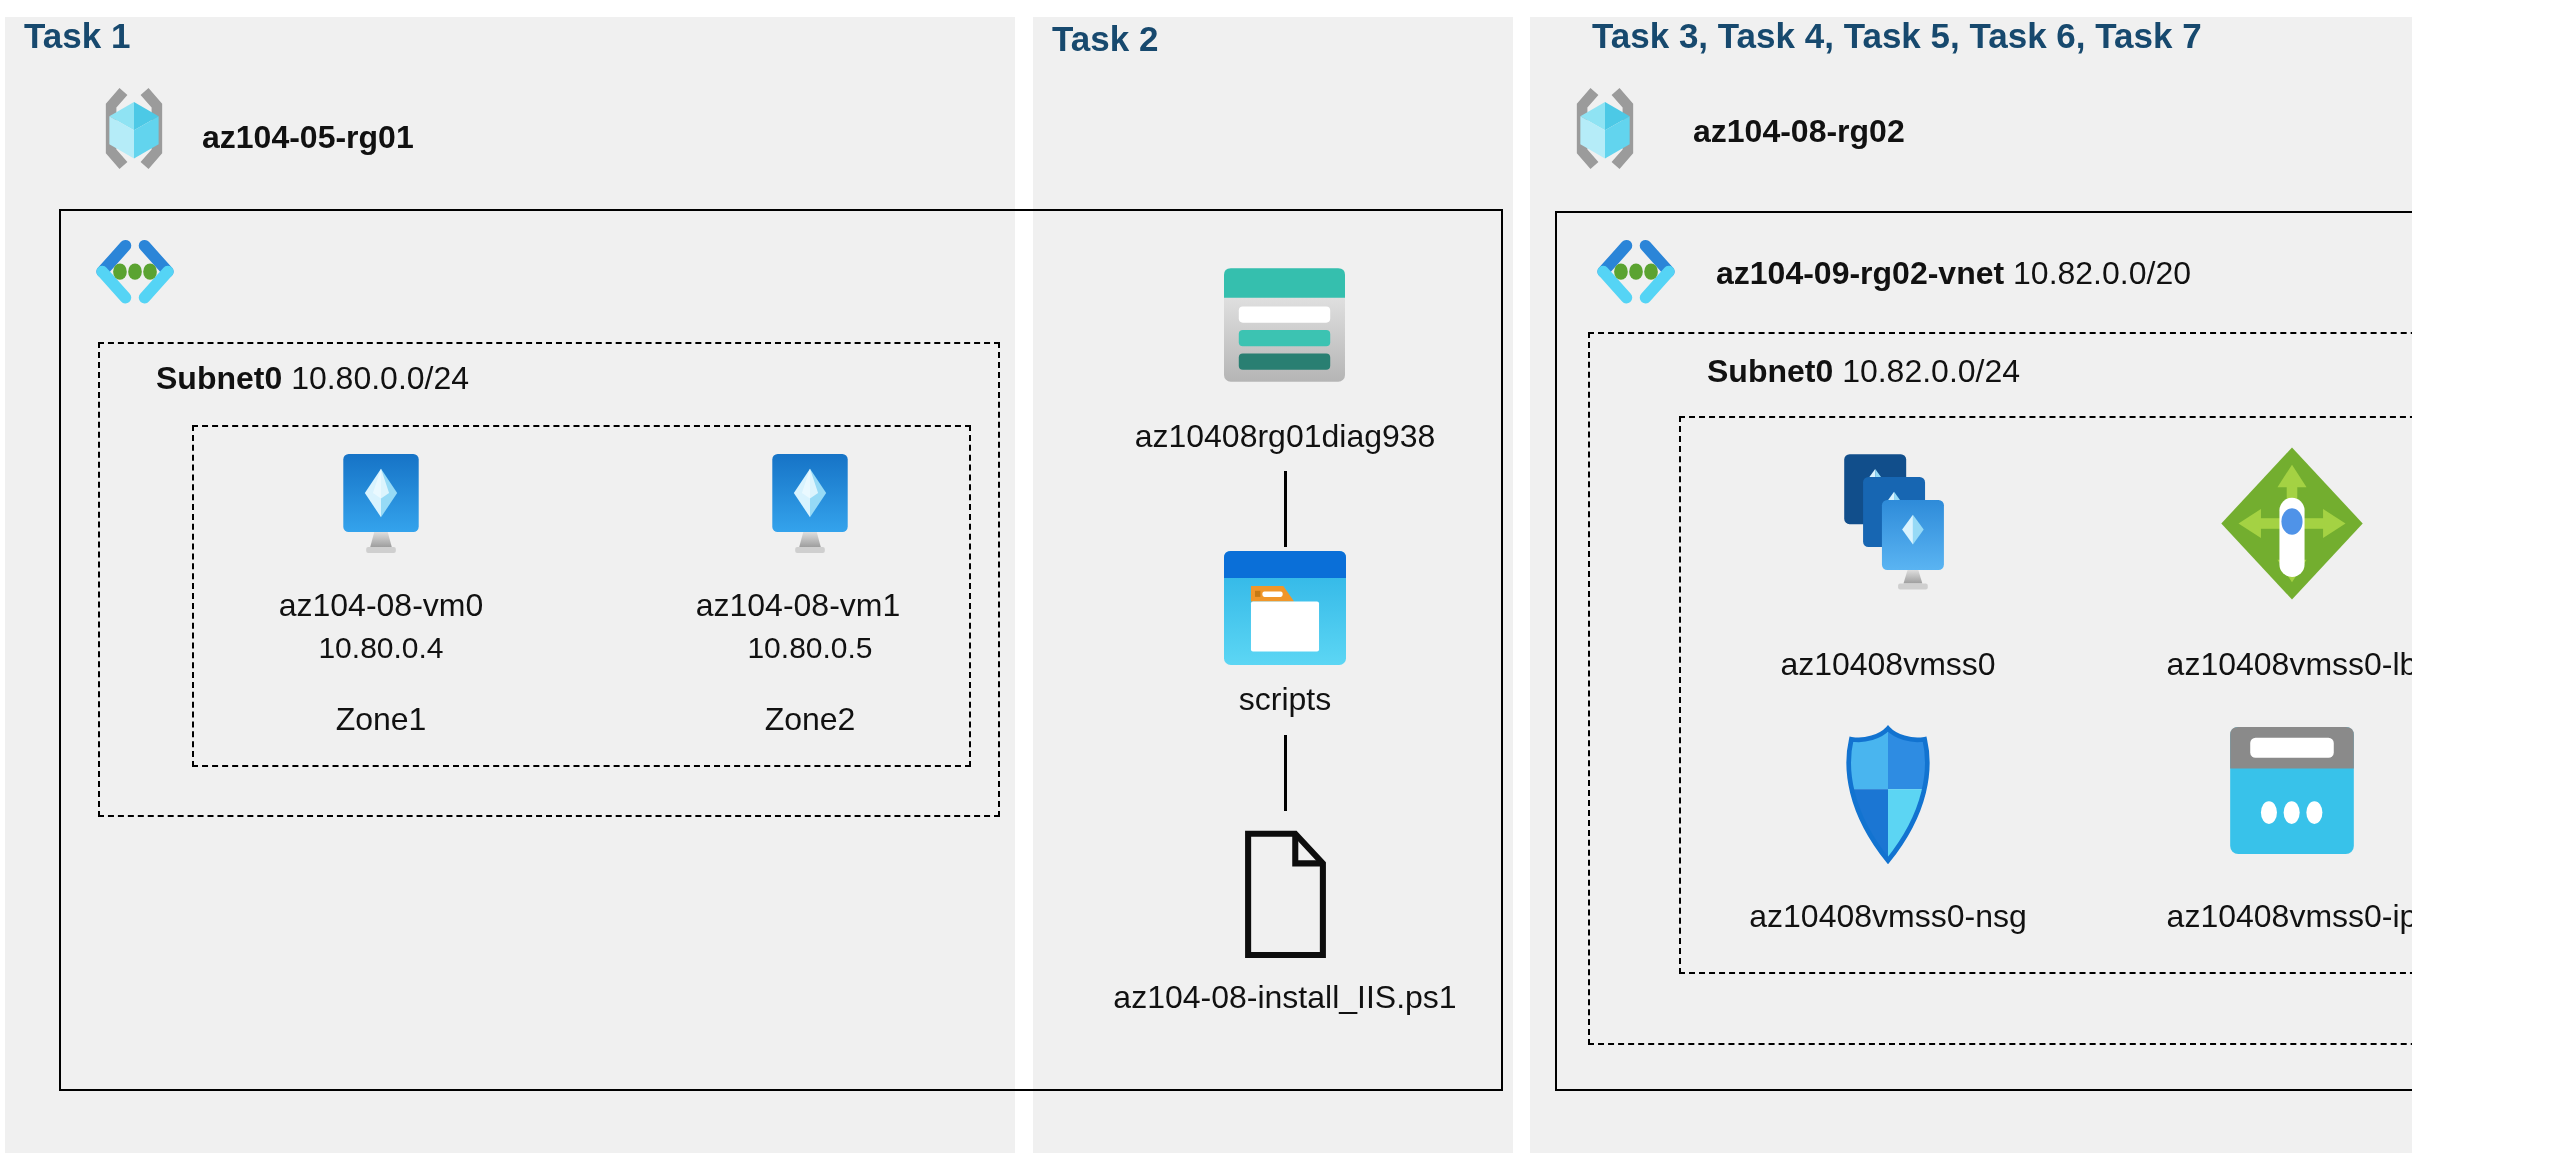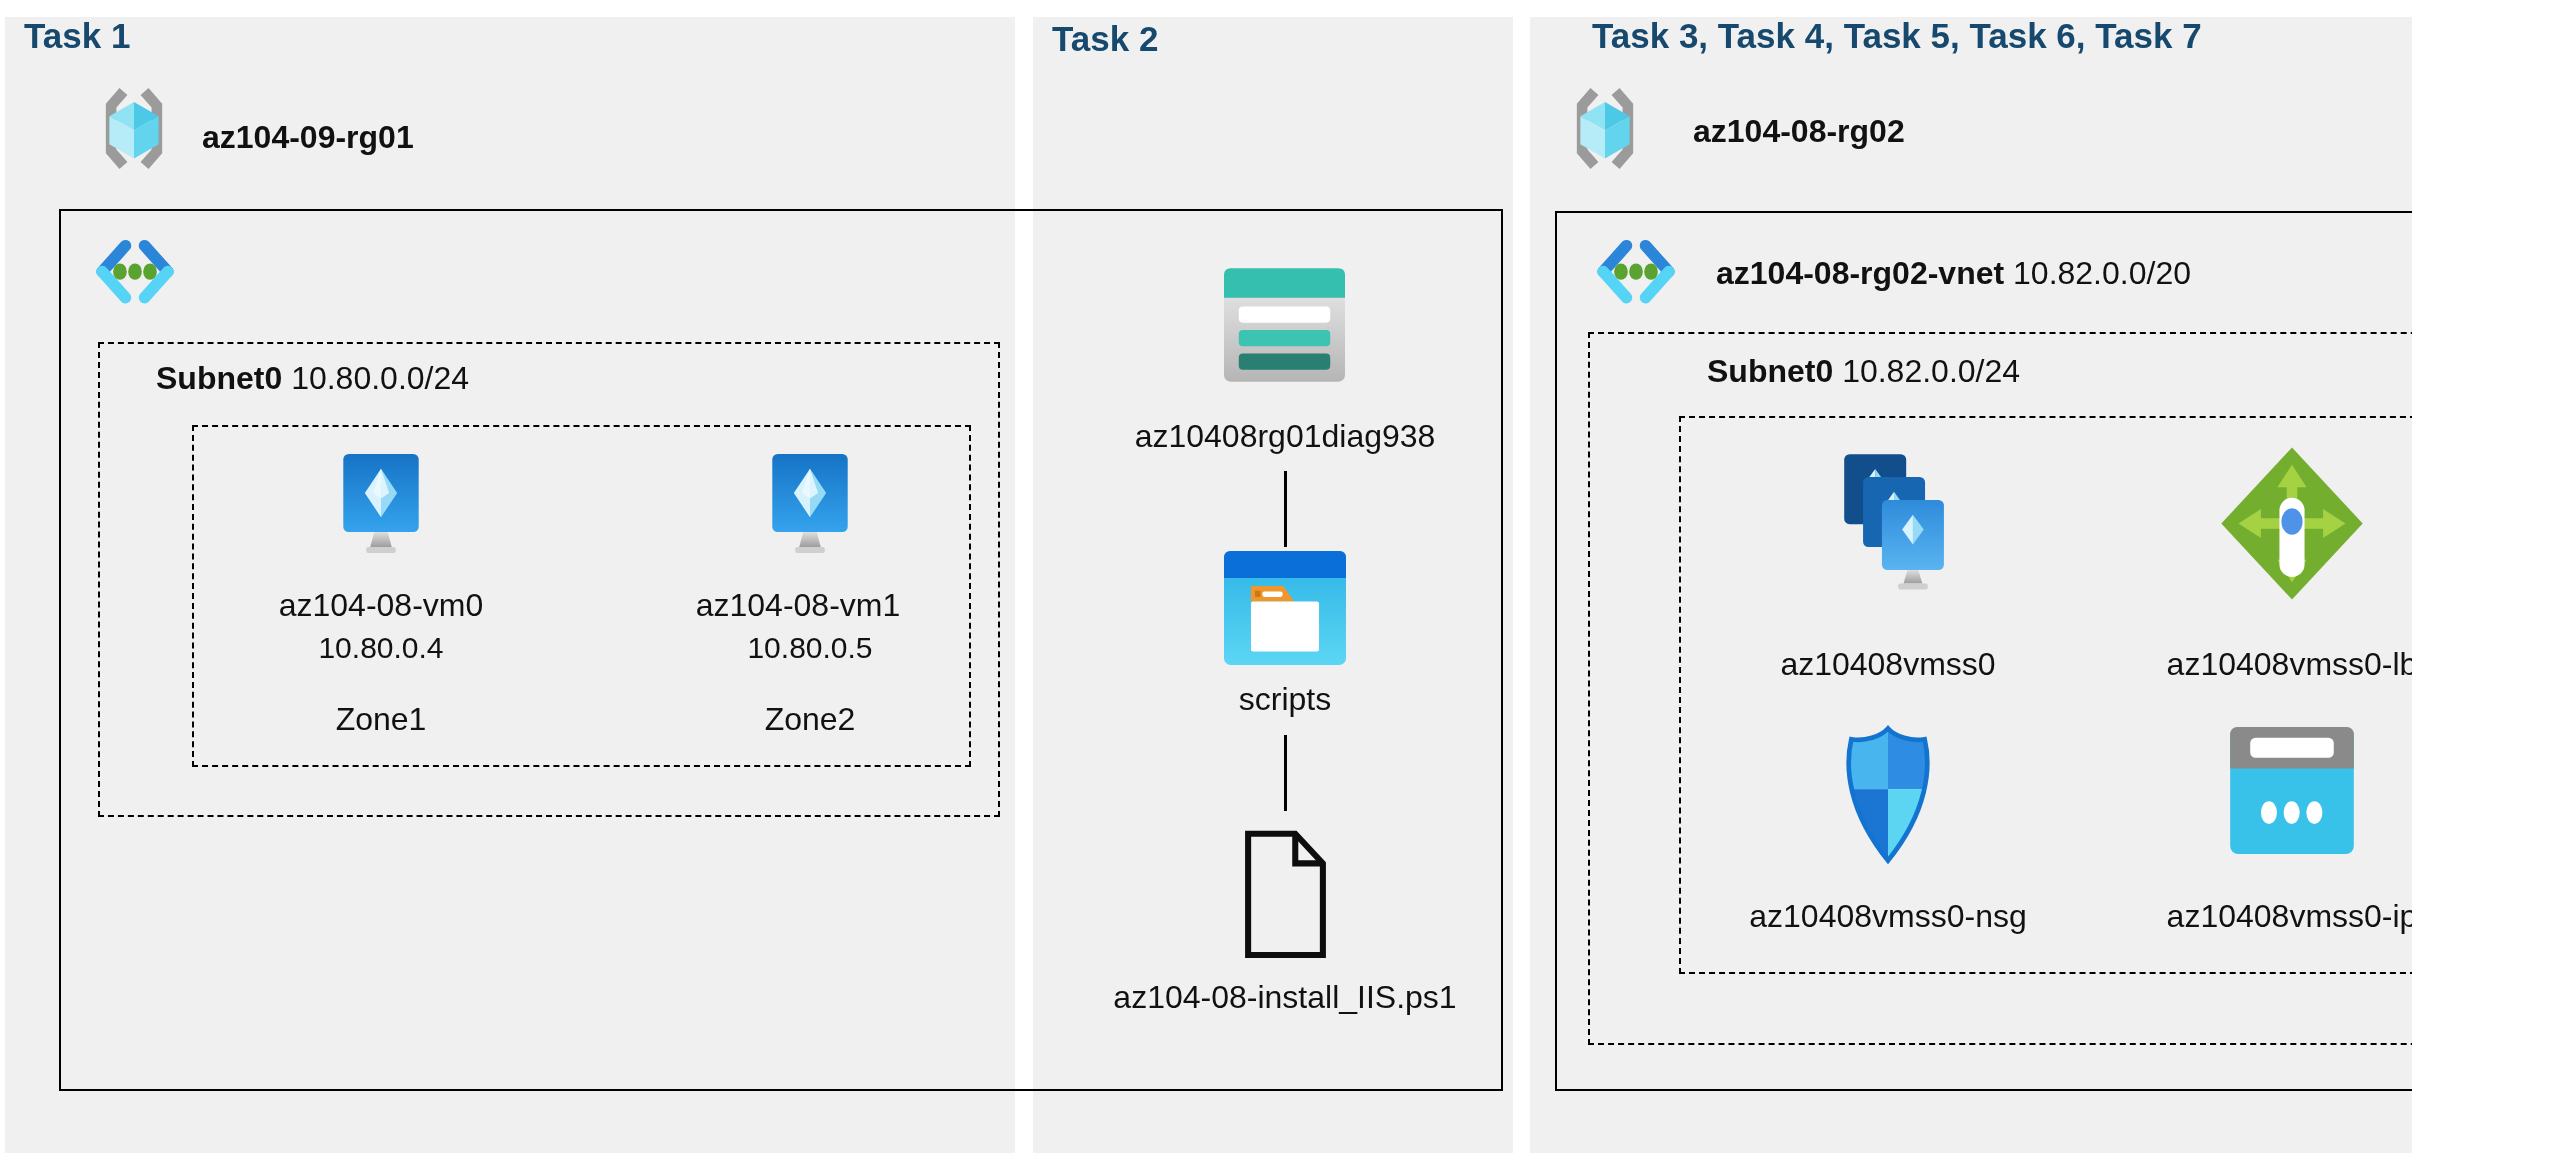--- a/index.html
+++ b/index.html
@@ -89,21 +89,21 @@
   <div class="abs" style="left:90px;top:82px">
     <svg width="88" height="93" viewBox="0 0 100 104">
       <polyline points="38,10 24,26 24,78 38,94" fill="none" stroke="#9b9b9b" stroke-width="12"></polyline>
       <polyline points="62,10 76,26 76,78 62,94" fill="none" stroke="#9b9b9b" stroke-width="12"></polyline>
       <polygon points="50,22 22,38 50,54" fill="#8fe3f3"></polygon>
       <polygon points="50,22 78,38 50,54" fill="#4cc9e6"></polygon>
       <polygon points="22,38 22,70 50,86 50,54" fill="#b5ecf8"></polygon>
       <polygon points="78,38 78,70 50,86 50,54" fill="#62d4ee"></polygon>
     </svg>
   </div>
-  <div class="rg-label" id="rg1-label">az104-09-rg01</div>
+  <div class="rg-label" id="rg1-label">az104-05-rg01</div>
 
   <div class="abs" style="left:1561px;top:82px">
     <svg width="88" height="93" viewBox="0 0 100 104">
       <polyline points="38,10 24,26 24,78 38,94" fill="none" stroke="#9b9b9b" stroke-width="12"></polyline>
       <polyline points="62,10 76,26 76,78 62,94" fill="none" stroke="#9b9b9b" stroke-width="12"></polyline>
       <polygon points="50,22 22,38 50,54" fill="#8fe3f3"></polygon>
       <polygon points="50,22 78,38 50,54" fill="#4cc9e6"></polygon>
       <polygon points="22,38 22,70 50,86 50,54" fill="#b5ecf8"></polygon>
       <polygon points="78,38 78,70 50,86 50,54" fill="#62d4ee"></polygon>
     </svg>
@@ -130,21 +130,21 @@
       <line x1="46" y1="24" x2="12" y2="62" stroke="#2b85d8" stroke-width="17" stroke-linecap="round"></line>
       <line x1="12" y1="62" x2="46" y2="100" stroke="#55d4f5" stroke-width="17" stroke-linecap="round"></line>
       <line x1="74" y1="24" x2="108" y2="62" stroke="#2b85d8" stroke-width="17" stroke-linecap="round"></line>
       <line x1="108" y1="62" x2="74" y2="100" stroke="#55d4f5" stroke-width="17" stroke-linecap="round"></line>
       <ellipse cx="38" cy="62" rx="10" ry="12" fill="#5ba331"></ellipse>
       <ellipse cx="60" cy="62" rx="10" ry="12" fill="#5ba331"></ellipse>
       <ellipse cx="82" cy="62" rx="10" ry="12" fill="#5ba331"></ellipse>
     </svg>
   </div>
   <div class="mix-label" id="vnet2-label">
-    <span class="b">az104-08-rg02-vnet</span>
+    <span class="b">az104-09-rg02-vnet</span>
     <span>10.82.0.0/20</span>
   </div>
 
   <div class="dash-box" id="subnet1-box"></div>
   <div class="mix-label" id="subnet1-label">
     <span class="b">Subnet0</span>
     <span>10.80.0.0/24</span>
   </div>
   <div class="dash-box" id="inner1-box"></div>
 

